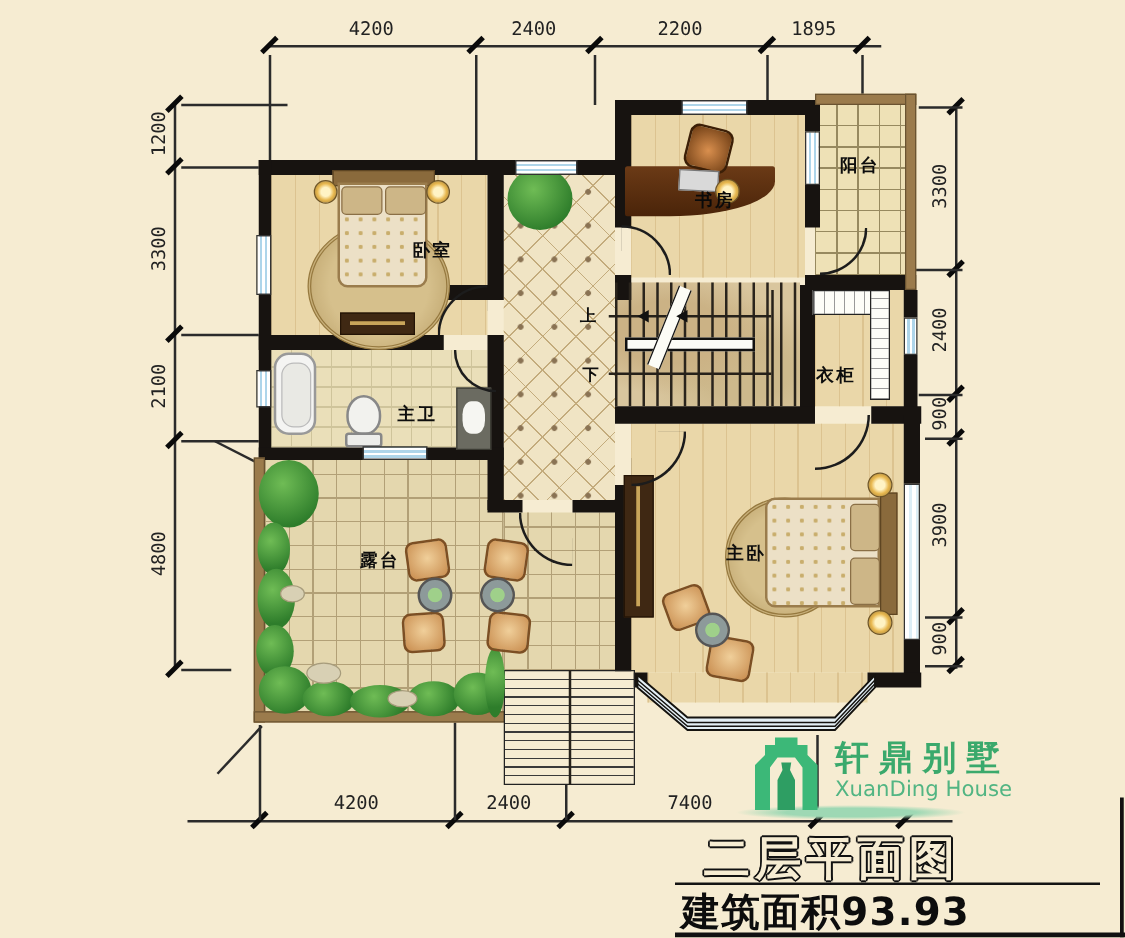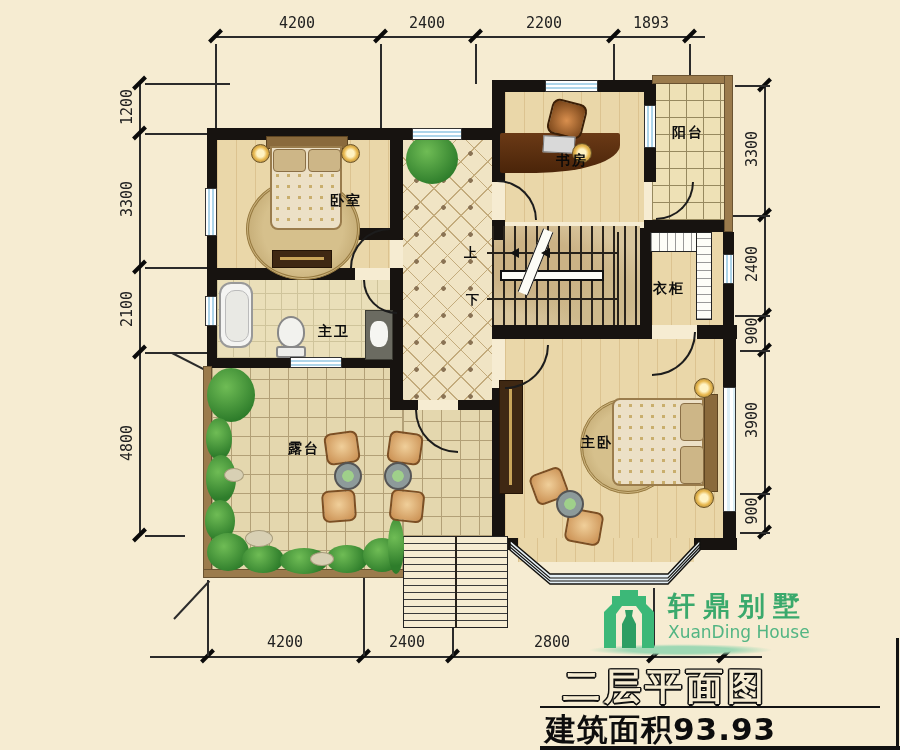--- a/index.html
+++ b/index.html
@@ -42,21 +42,21 @@
 
   <div class="hline" style="left:215px;top:36px;width:490px"></div>
   <div class="tick" style="left:207px;top:34px"></div>
   <div class="tick" style="left:372px;top:34px"></div>
   <div class="tick" style="left:467px;top:34px"></div>
   <div class="tick" style="left:605px;top:34px"></div>
   <div class="tick" style="left:681px;top:34px"></div>
   <div class="dim" style="left:267px;top:14px">4200</div>
   <div class="dim" style="left:397px;top:14px">2400</div>
   <div class="dim" style="left:514px;top:14px">2200</div>
-  <div class="dim" style="left:621px;top:14px">1893</div>
+  <div class="dim" style="left:621px;top:14px">1895</div>
   <div class="vline" style="left:215px;top:44px;height:84px"></div>
   <div class="vline" style="left:380px;top:44px;height:84px"></div>
   <div class="vline" style="left:475px;top:44px;height:40px"></div>
   <div class="vline" style="left:613px;top:44px;height:36px"></div>
   <div class="vline" style="left:689px;top:44px;height:31px"></div>
 
   <div class="vline" style="left:139px;top:83px;height:452px"></div>
   <div class="tick" style="left:131px;top:81px"></div>
   <div class="tick" style="left:131px;top:131px"></div>
   <div class="tick" style="left:131px;top:265px"></div>
@@ -94,21 +94,21 @@
   <div class="hline" style="left:740px;top:532px;width:30px"></div>
 
   <div class="hline" style="left:150px;top:656px;width:612px"></div>
   <div class="tick" style="left:199px;top:654px"></div>
   <div class="tick" style="left:355px;top:654px"></div>
   <div class="tick" style="left:444px;top:654px"></div>
   <div class="tick" style="left:645px;top:654px"></div>
   <div class="tick" style="left:715px;top:654px"></div>
   <div class="dim" style="left:255px;top:633px">4200</div>
   <div class="dim" style="left:377px;top:633px">2400</div>
-  <div class="dim" style="left:522px;top:633px">2800</div>
+  <div class="dim" style="left:522px;top:633px">7400</div>
   <div class="vline" style="left:207px;top:580px;height:76px"></div>
   <div class="vline" style="left:363px;top:578px;height:78px"></div>
   <div class="vline" style="left:452px;top:628px;height:28px"></div>
   <div class="vline" style="left:653px;top:588px;height:68px"></div>
 </div>
 
 <div class="wood" style="left:217px;top:140px;width:173px;height:128px"></div>
 <div class="tileS" style="left:217px;top:280px;width:173px;height:78px"></div>
 <div class="diamond" style="left:403px;top:140px;width:89px;height:260px"></div>
 <div class="wood" style="left:505px;top:92px;width:139px;height:130px"></div>
@@ -233,21 +233,21 @@
 <div style="position:absolute;left:500px;top:133px;width:120px;height:40px;background:linear-gradient(#6b3a16,#4a2409);border-radius:2px 2px 70% 2px;z-index:6"></div>
 <div style="position:absolute;left:543px;top:136px;width:30px;height:15px;background:#d9d9d9;border:1px solid #777;transform:rotate(3deg);z-index:7"></div>
 <div style="position:absolute;left:549px;top:101px;width:36px;height:36px;background:radial-gradient(circle at 50% 55%,#d98f4e,#6a3a12);border:2px solid #3c1f07;border-radius:8px;transform:rotate(14deg);box-sizing:border-box;z-index:6"></div>
 <div class="lamp" style="left:572px;top:143px;width:18px;height:18px"></div>
 <div class="rlabel" style="left:556px;top:152px;color:#0a0a0a">书房</div>
 
 <div class="rlabel" style="left:672px;top:124px">阳台</div>
 
 <div style="position:absolute;left:650px;top:232px;width:62px;height:20px;background:#fdfdf8;border:1.5px solid #222;box-sizing:border-box;background-image:repeating-linear-gradient(90deg,#999 0 1px,transparent 1px 8px);z-index:6"></div>
 <div style="position:absolute;left:696px;top:232px;width:16px;height:88px;background:#fdfdf8;border:1.5px solid #222;box-sizing:border-box;background-image:repeating-linear-gradient(0deg,#999 0 1px,transparent 1px 8px);z-index:6"></div>
-<div class="rlabel" style="left:653px;top:280px">衣柜</div>
+<div class="rlabel" style="left:653px;top:292px">衣柜</div>
 
 <div class="green" style="left:207px;top:368px;width:48px;height:54px"></div>
 <div class="green" style="left:206px;top:418px;width:26px;height:42px"></div>
 <div class="green" style="left:206px;top:455px;width:30px;height:48px"></div>
 <div class="green" style="left:205px;top:500px;width:30px;height:42px"></div>
 <div class="green" style="left:207px;top:533px;width:42px;height:38px"></div>
 <div class="green" style="left:242px;top:545px;width:42px;height:28px"></div>
 <div class="green" style="left:280px;top:548px;width:48px;height:26px"></div>
 <div class="green" style="left:326px;top:545px;width:42px;height:28px"></div>
 <div class="green" style="left:363px;top:538px;width:38px;height:34px"></div>

